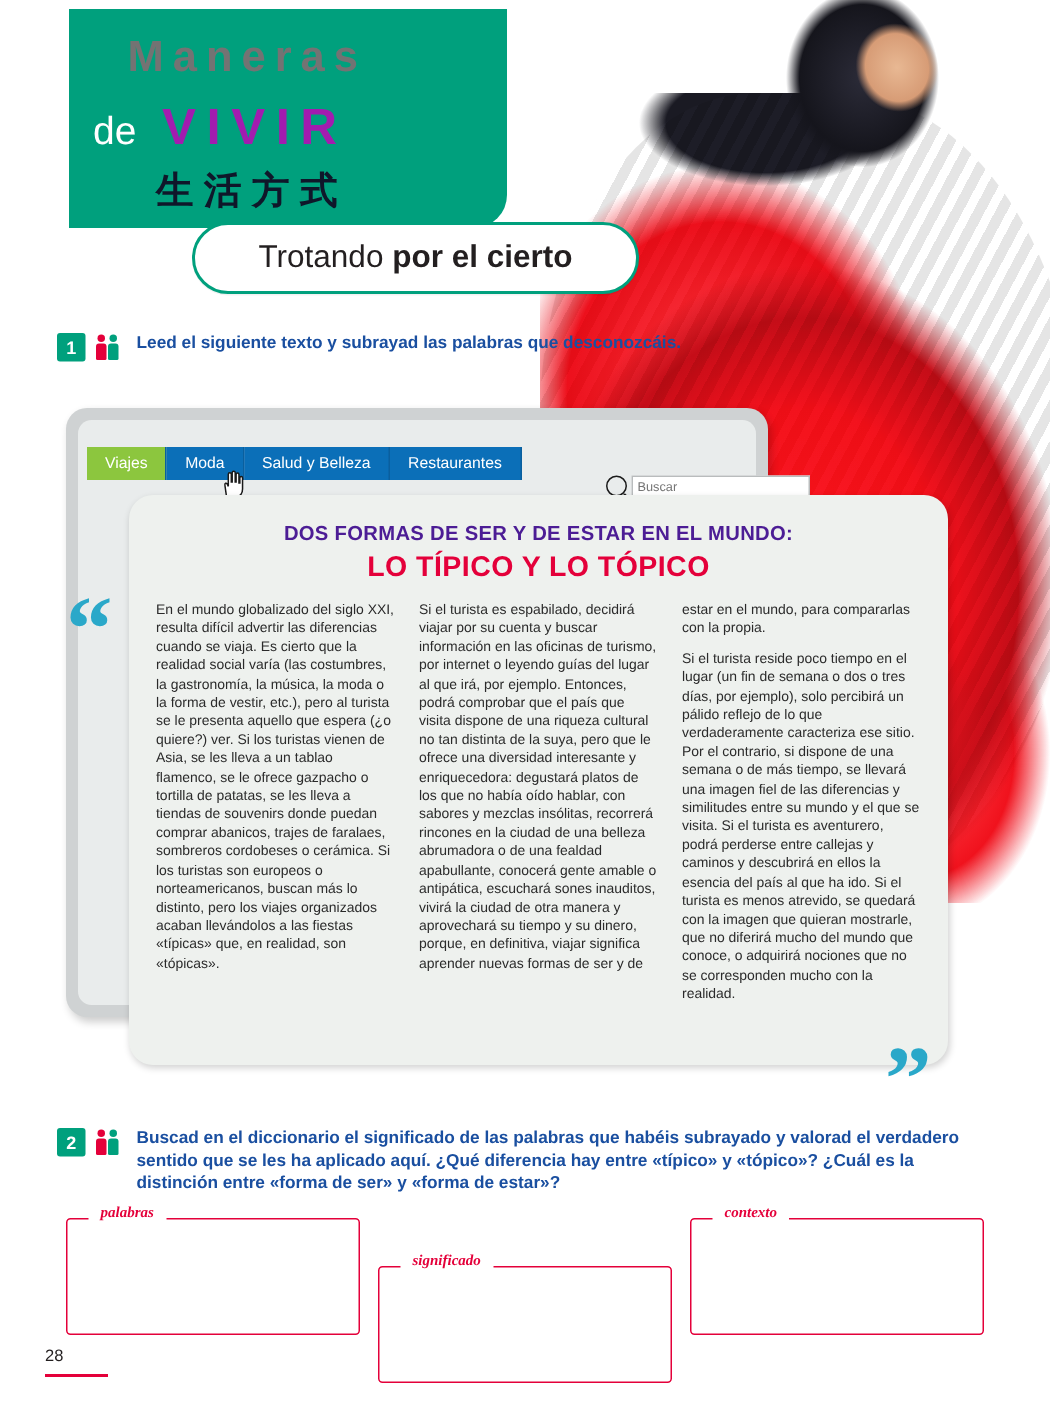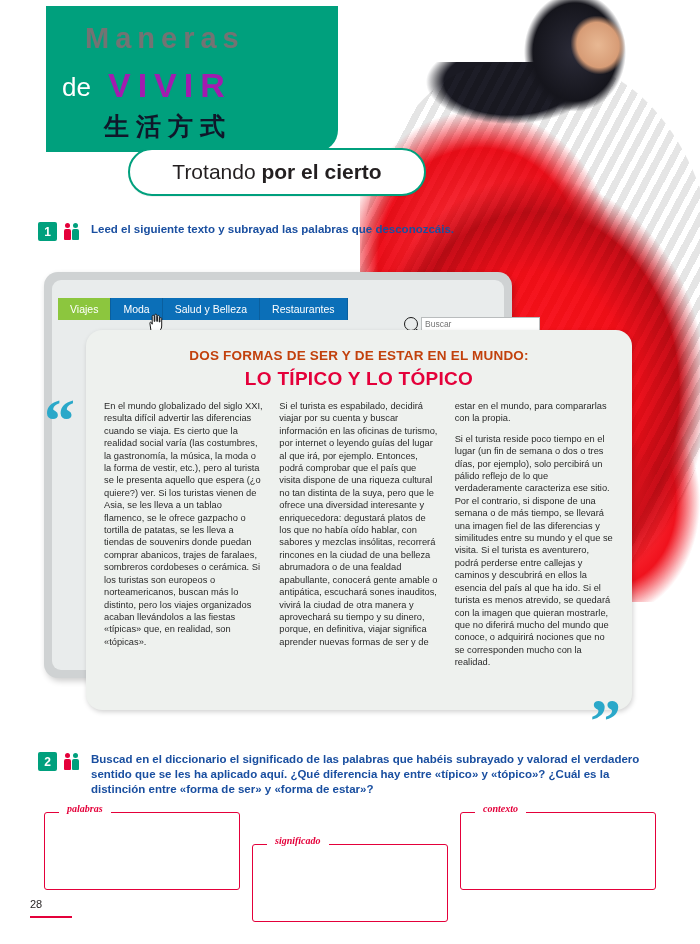--- a/index.html
+++ b/index.html
@@ -149,21 +149,21 @@
   .cursor svg { display:block; }
 
   
   .article {
     position:absolute; left:86px; top:330px; width:546px; height:380px;
     background:#eef1ee; border-radius:16px;
     box-shadow:1px 2px 5px rgba(0,0,0,.18);
     padding:16px 18px 10px 18px;
   }
   .article h2 {
-    margin:2px 0 0 0; text-align:center; color:#c2410c;
+    margin:2px 0 0 0; text-align:center; color:#4c1d95;
     font-size:13.5px; letter-spacing:.2px;
   }
   .article h3 {
     margin:5px 0 10px 0; text-align:center; color:#e4003a;
     font-size:19px; letter-spacing:.3px;
   }
   .cols {
     column-count:3; column-gap:16px; font-size:9.3px; line-height:12.4px;
     color:#2a2a2a; text-align:left; height:290px;
   }

